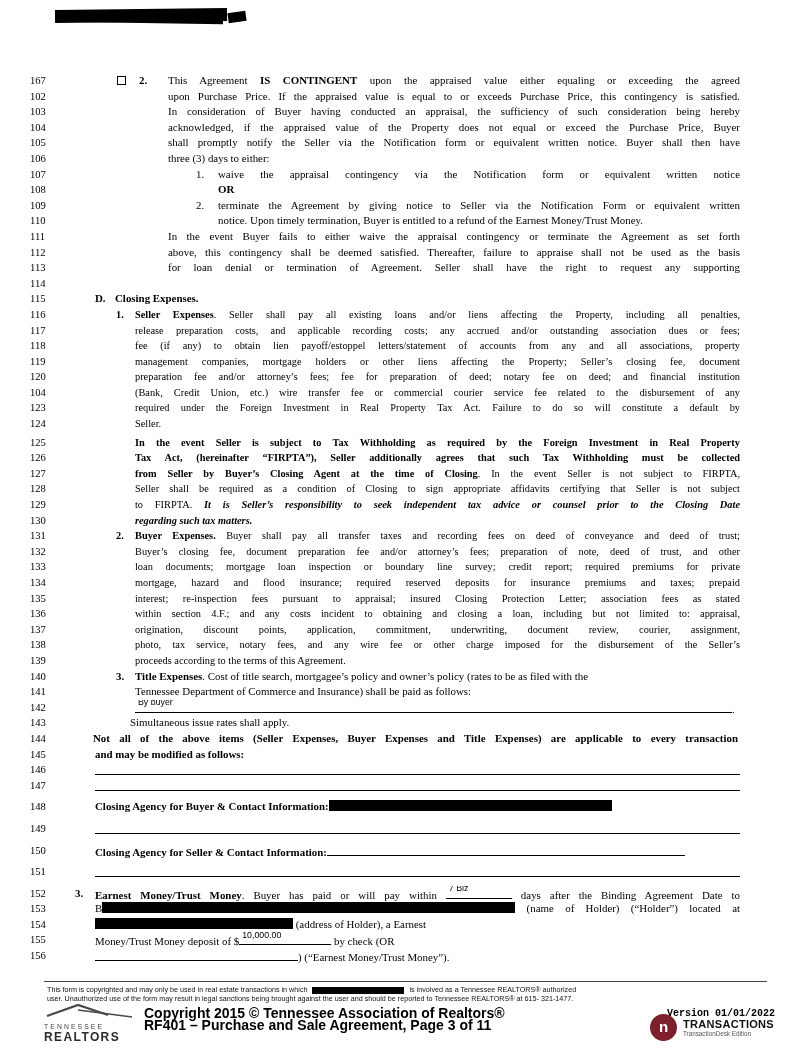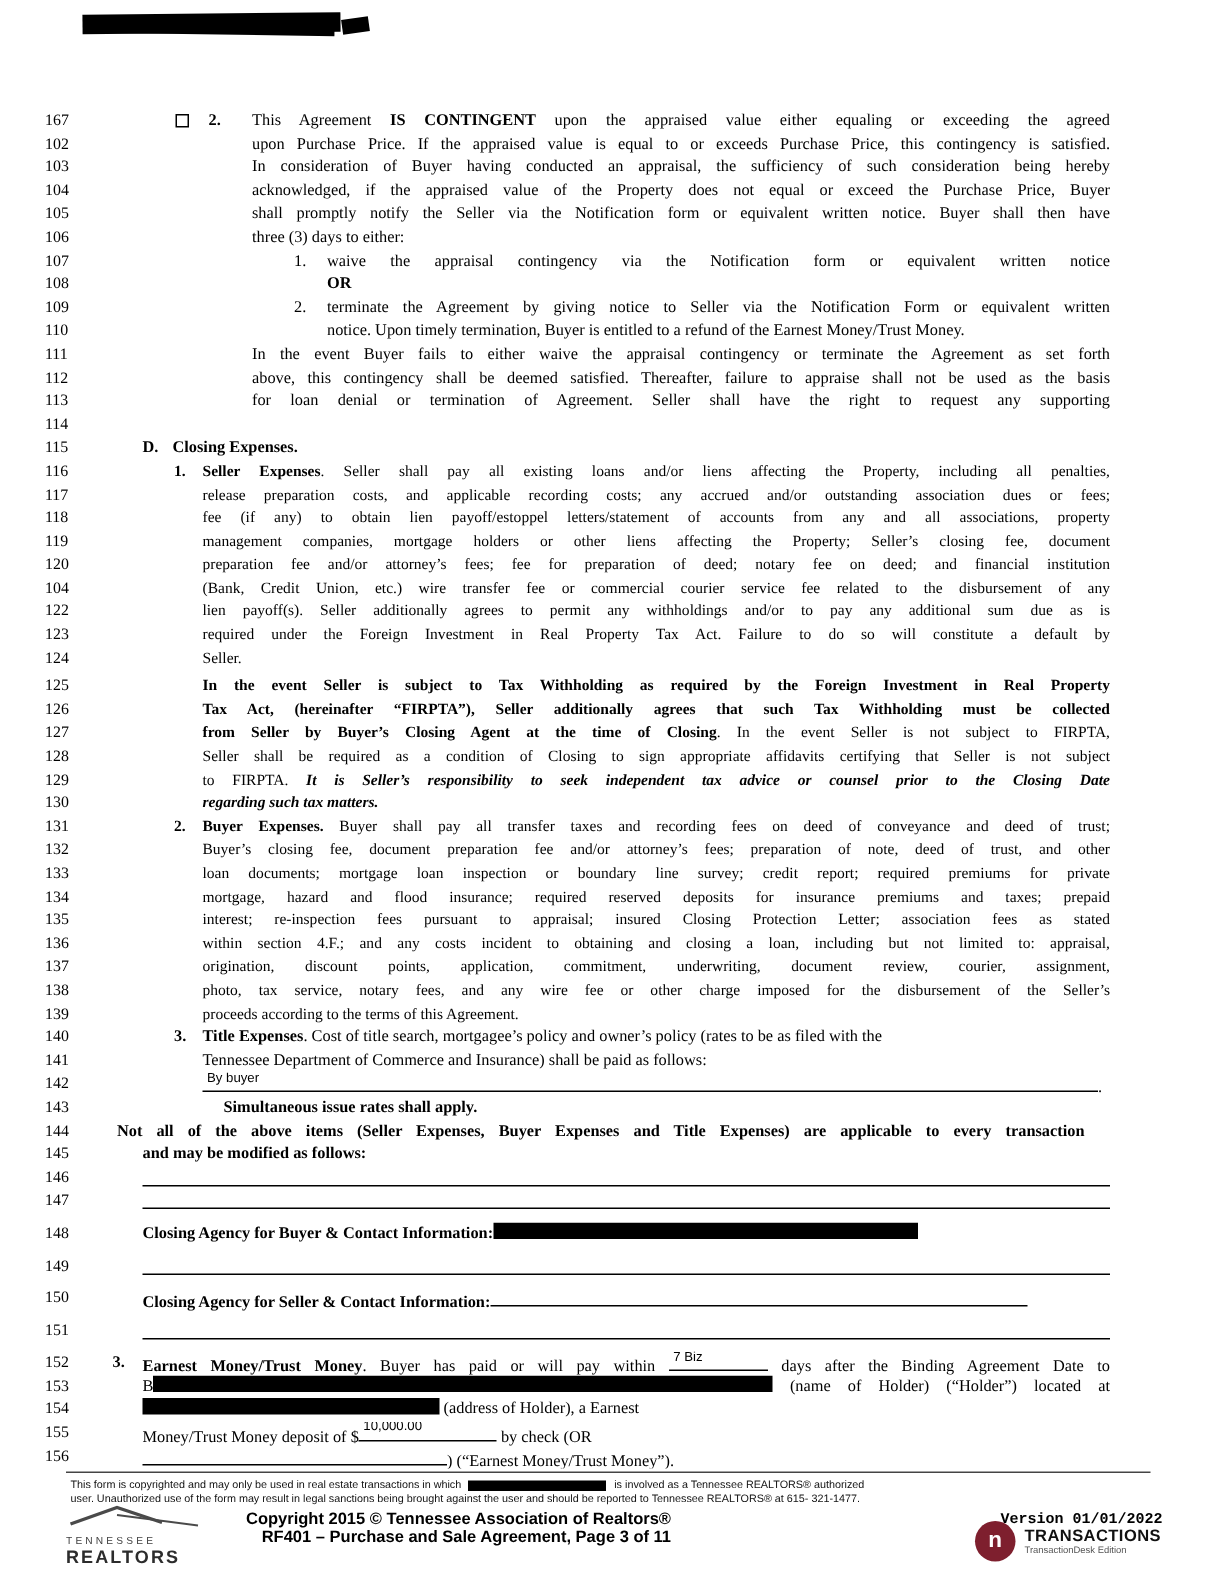--- a/index.html
+++ b/index.html
@@ -32,21 +32,21 @@
   .fill { position:absolute; left:3px; bottom:1px; white-space:nowrap; }
   .redact { display:inline-block; background:#000; height:11px; vertical-align:-1px; }
 
   
   .footer-rule { position:absolute; top:981px; left:44px; width:723px; height:1px; background:#444; }
   .legal { position:absolute; top:985px; left:47px; width:722px; font-family:"Liberation Sans", sans-serif; font-size:7.2px; line-height:9px; color:#111; }
   .legal-redact { display:inline-block; width:92px; height:7px; background:#000; margin:0 3px; vertical-align:middle; }
   .tn-logo { position:absolute; left:44px; top:1002px; width:100px; }
   .tn-top { font-family:"Liberation Sans", sans-serif; font-size:6.8px; letter-spacing:2.1px; color:#3f3f3f; margin-top:1px; }
   .tn-bottom { font-family:"Liberation Sans", sans-serif; font-size:12px; font-weight:700; letter-spacing:1.4px; color:#2c2c2c; }
-  .copyright { position:absolute; left:164px; top:1008px; font-family:"Liberation Sans", sans-serif; font-size:11px; font-weight:700; line-height:11.5px;text-align:right; }
+  .copyright { position:absolute; left:144px; top:1008px; font-family:"Liberation Sans", sans-serif; font-size:14px; font-weight:700; line-height:11.5px; }
   .version { position:absolute; left:667px; top:1008px; font-family:Liberation Mono, monospace; font-size:10px; font-weight:700; }
   .tx-logo { position:absolute; left:650px; top:1014px; display:flex; align-items:center; gap:6px; }
   .tx-circle { width:27px; height:27px; border-radius:50%; background:#7e1f2e; display:flex; align-items:center; justify-content:center; }
   .tx-n { color:#fff; font-family:"Liberation Sans", sans-serif; font-weight:700; font-size:15px; line-height:1; transform:translateY(-1px); }
   .tx-title { font-family:"Liberation Sans", sans-serif; font-weight:700; font-size:11px; letter-spacing:0.3px; color:#111; }
   .tx-sub { font-family:"Liberation Sans", sans-serif; font-size:6.3px; color:#555; }
 </style>
 </head>
 <body>
 
@@ -140,24 +140,20 @@
     </div>
     <div class="line size-b">
       <span class="num">120</span>
       <div class="content j" style="left: 135px; width: 605px;"><span>preparation fee and/or attorney’s fees; fee for preparation of deed; notary fee on deed; and financial institution</span></div>
     </div>
     <div class="line size-b">
       <span class="num">104</span>
       <div class="content j" style="left: 135px; width: 605px;"><span>(Bank, Credit Union, etc.) wire transfer fee or commercial courier service fee related to the disbursement of any</span></div>
     </div>
     <div class="line size-b">
-      <span class="num">122</span>
-      <div class="content j" style="left: 135px; width: 605px;"><span>lien payoff(s). Seller additionally agrees to permit any withholdings and/or to pay any additional sum due as is</span></div>
-    </div>
-    <div class="line size-b">
       <span class="num">123</span>
       <div class="content j" style="left: 135px; width: 605px;"><span>required under the Foreign Investment in Real Property Tax Act.  Failure to do so will constitute a default by</span></div>
     </div>
     <div class="line size-b">
       <span class="num">124</span>
       <div class="content nw" style="left: 135px; width: 605px;"><span>Seller.</span></div>
     </div>
     <div class="line size-b" style="margin-top: 3px;">
       <span class="num">125</span>
       <div class="content j" style="left: 135px; width: 605px;"><span class="b">In the event Seller is subject to Tax Withholding as required by the Foreign Investment in Real Property</span></div>
@@ -227,25 +223,25 @@
     <div class="line size-a">
       <span class="num">141</span>
       <div class="content nw" style="left: 135px; width: 605px;"><span>Tennessee Department of Commerce and Insurance) shall be paid as follows:</span></div>
     </div>
     <div class="line size-a">
       <span class="num">142</span>
       <div class="content nw" style="left: 135px; width: 605px;"><span class="blank" style="width: 597px;"><span class="fill f">By buyer</span></span><span>.</span></div>
     </div>
     <div class="line size-a">
       <span class="num">143</span>
-      <div class="content nw" style="left: 149px; width: 605px; font-weight: bold;"><span>Simultaneous issue rates shall apply.</span></div>
+      <div class="content nw" style="left: 130px; width: 605px;"><span>Simultaneous issue rates shall apply.</span></div>
     </div>
     <div class="line size-a">
       <span class="num">144</span>
-      <div class="content j" style="left: 78px; width: 645px;"><span class="b">Not all of the above items (Seller Expenses, Buyer Expenses and Title Expenses) are applicable to every transaction</span></div>
+      <div class="content j" style="left: 93px; width: 645px;"><span class="b">Not all of the above items (Seller Expenses, Buyer Expenses and Title Expenses) are applicable to every transaction</span></div>
     </div>
     <div class="line size-a">
       <span class="num">145</span>
       <div class="content nw" style="left: 95px; width: 645px;"><span class="b">and may be modified as follows:</span></div>
     </div>
     <div class="line size-a">
       <span class="num">146</span>
       <div class="content nw" style="left: 95px; width: 645px;"><span class="blank" style="width: 645px;"></span></div>
     </div>
     <div class="line size-a">

